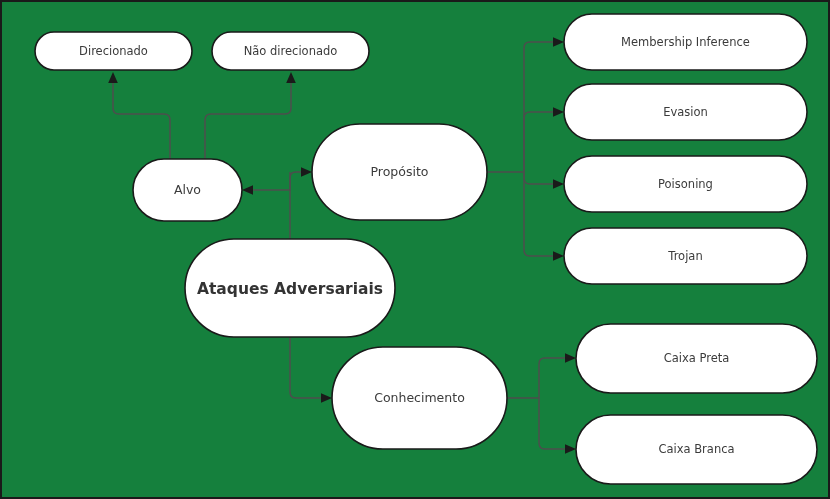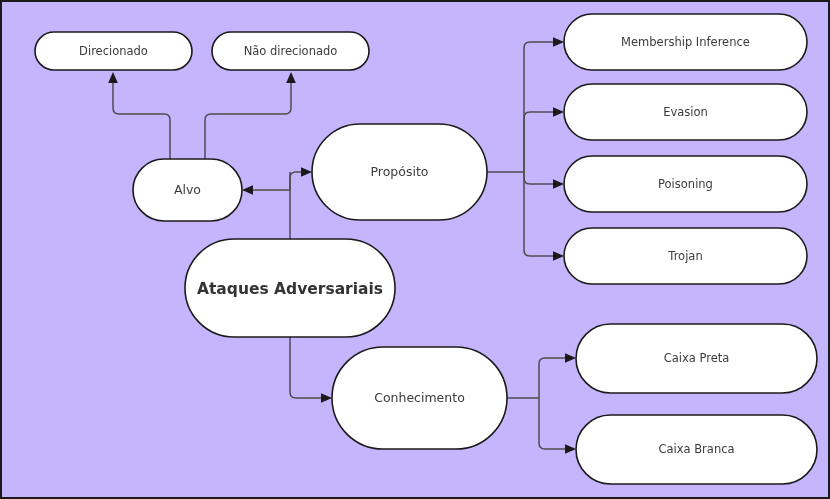--- a/index.html
+++ b/index.html
@@ -11,21 +11,21 @@
     width: 830px;
     height: 499px;
     font-family: "DejaVu Sans", "Liberation Sans", sans-serif;
   }
   #canvas-frame {
     position: relative;
     width: 830px;
     height: 499px;
     box-sizing: border-box;
     border: 2px solid #1a1a1a;
-    background: #c4b5fd;
+    background: #15803d;
     overflow: hidden;
   }
   svg#diagram {
     display: block;
     width: 830px;
     height: 499px;
   }
   .node-shape {
     fill: #ffffff;
     stroke: #1a1a1a;

